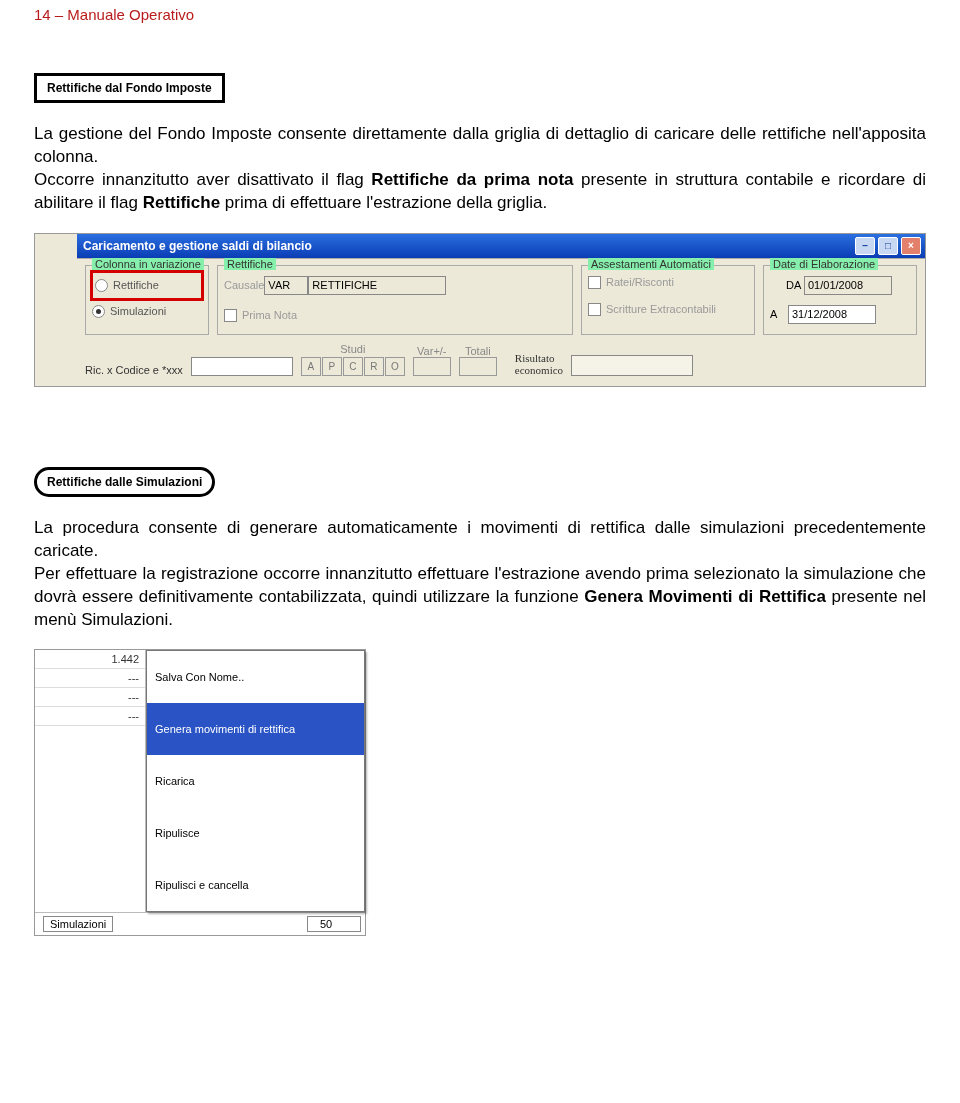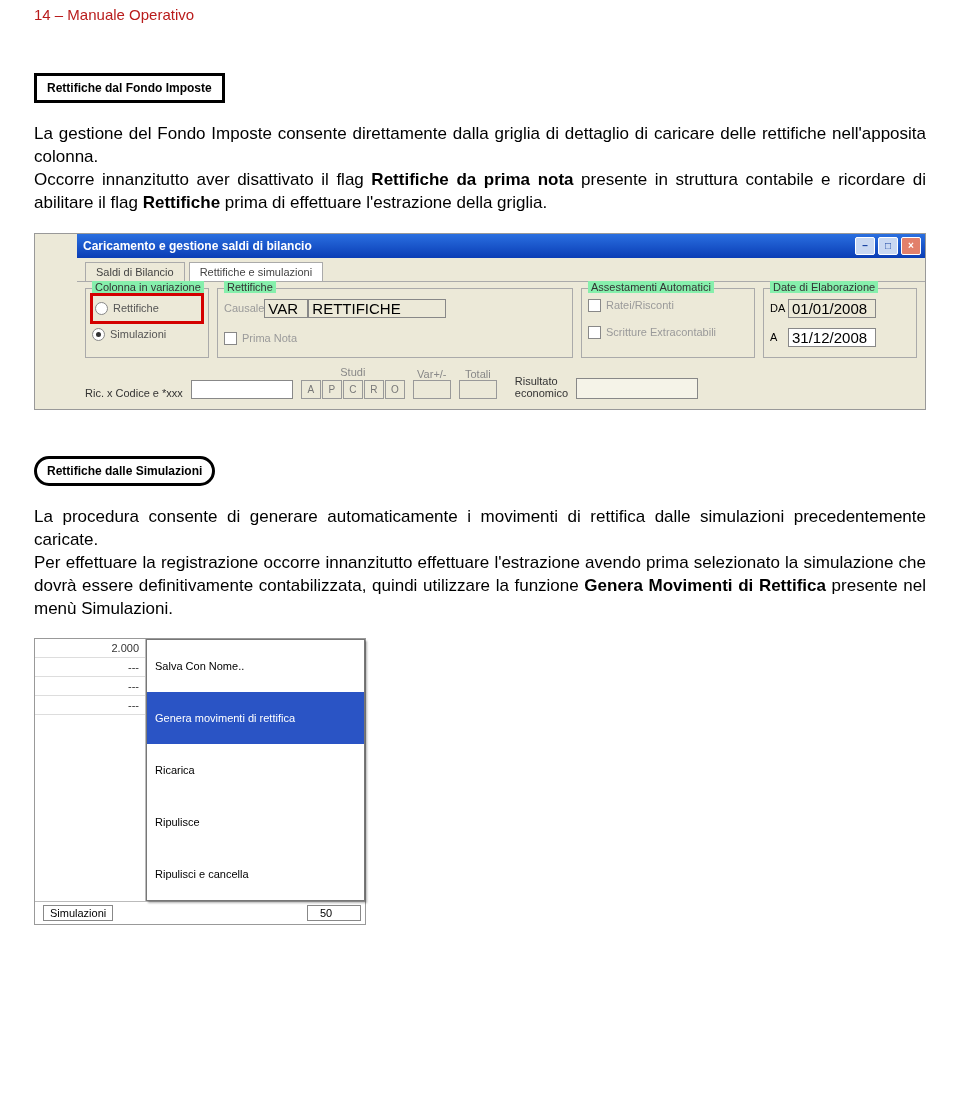--- a/index.html
+++ b/index.html
@@ -80,33 +80,33 @@
   .col-ass { width:160px; }
   .col-date { width:140px; }
   .col-btns { width:120px; display:flex; flex-direction:column; gap:3px; justify-content:flex-start; padding-top:4px;}
   .radio-line { display:flex; align-items:center; gap:5px; margin:4px 0; font-size:11px; color:#555; }
   .radio-dot { width:11px; height:11px; border:1px solid #888; border-radius:50%; background:#fff; display:inline-flex; align-items:center; justify-content:center;}
   .radio-dot.sel::after{content:""; width:5px; height:5px; background:#333; border-radius:50%;}
   .redbox { border:3px solid #d40000; margin:-2px -2px 4px -2px; padding:2px;}
   .chk { width:11px; height:11px; border:1px solid #888; background:#fff; display:inline-block; margin-right:5px; vertical-align:middle;}
   .gray-label { color:#9a9a9a; }
   .field-row { display:flex; align-items:center; margin:4px 0; }
-  .txtbox { border:1px solid #888; background:#fff; height:17px; font-size:15px; padding:0 3px; display:inline-flex; align-items:center;}
+  .txtbox { border:1px solid #888; background:#fff; height:17px; font-size:11px; padding:0 3px; display:inline-flex; align-items:center;}
   .txtbox.ro { background:#ece9d8; }
   .btn-old {
     border:1px solid #888; background:#ece9d8; height:20px; font-size:11px;
     display:flex; align-items:center; justify-content:center;
   }
   .row2 { display:flex; gap:8px; align-items:flex-end; margin-top:8px; }
   .ric-label { font-size:11px; color:#333; }
   .ric-box { border:1px solid #888; background:#fff; width:100px; height:17px;}
   .studi-col { display:flex; flex-direction:column; align-items:center; font-size:11px; color:#888; }
   .sqbtns { display:flex; gap:1px; margin-top:2px;}
   .sqbtn { width:18px; height:17px; border:1px solid #999; background:#ece9d8; font-size:10px; color:#777; display:flex; align-items:center; justify-content:center;}
-  .risecon { font-size:11px; color:#333; margin-left:10px; }
+  .risecon { font-size:11px; color:#333; margin-left:10px;font-family:Liberation Serif, serif; }
   .ris-box { border:1px solid #888; background:#f5f3e8; width:120px; height:19px;}
 
   
   .screenshot2 {
     border:1px solid #999; margin-top:18px; width:330px; font-family:"Tahoma",Arial,sans-serif;
     font-size:11px; background:#fff;
   }
   .grid-top { display:flex; }
   .grid-left { width:110px; border-right:1px solid #bbb;}
   .grid-left .cell { height:18px; border-bottom:1px solid #ddd; text-align:right; padding-right:6px; font-size:11px; color:#333; display:flex; align-items:center; justify-content:flex-end;}
@@ -133,24 +133,20 @@
   
   <div class="screenshot1">
     <div class="titlebar">
       <span class="ttxt">Caricamento e gestione saldi di bilancio</span>
       <div class="titlebtns">
         <div class="titlebtn">–</div>
         <div class="titlebtn">□</div>
         <div class="titlebtn closebtn">×</div>
       </div>
     </div>
-    <div class="tabs">
-      <div class="tab">Saldi di Bilancio</div>
-      <div class="tab active">Rettifiche e simulazioni</div>
-    </div>
     <div class="panel">
       <div class="row1">
         <div class="group col-var">
           <span class="group-title">Colonna in variazione</span>
           <div class="redbox">
             <div class="radio-line">
               <span class="radio-dot"></span>
               <span>Rettifiche</span>
             </div>
           </div>
@@ -178,21 +174,21 @@
             <span>Ratei/Risconti</span>
           </div>
           <div class="field-row gray-label" style="margin-top:14px;">
             <span class="chk"></span>
             <span>Scritture Extracontabili</span>
           </div>
         </div>
         <div class="group col-date">
           <span class="group-title">Date di Elaborazione</span>
           <div class="field-row">
-            <span style="width:18px;">DA</span>
+            <span style="width:18px;margin-left:16px;">DA</span>
             <span class="txtbox ro" style="width:80px;">01/01/2008</span>
           </div>
           <div class="field-row" style="margin-top:10px;">
             <span style="width:18px;">A</span>
             <span class="txtbox" style="width:80px;">31/12/2008</span>
           </div>
         </div>
       </div>
       <div class="row2">
         <div>
@@ -218,32 +214,32 @@
           <div class="sqbtn" style="width:36px;"></div>
         </div>
         <div class="risecon" style="white-space:pre-line; line-height:1.1;">Risultato
 economico</div>
         <div class="ris-box"></div>
       </div>
     </div>
   </div>
 
 
-  <div class="section-title" style="margin-top:16px;border-radius:18px;">Rettifiche dalle Simulazioni</div>
+  <div class="section-title" style="margin-top:50px;border-radius:18px;">Rettifiche dalle Simulazioni</div>
 
   <div class="body-text">La procedura consente di generare automaticamente i movimenti di rettifica dalle simulazioni precedentemente caricate.</div>
   <div class="body-text">
     <span>Per effettuare la registrazione occorre innanzitutto effettuare l'estrazione avendo prima selezionato la simulazione che dovrà essere definitivamente contabilizzata, quindi utilizzare la funzione </span><strong>Genera Movimenti di Rettifica</strong><span> presente nel menù Simulazioni.</span>
   </div>
 
   
   <div class="screenshot2">
     <div class="grid-top">
       <div class="grid-left">
-        <div class="cell">2.000</div>
+        <div class="cell">1.442</div>
         <div class="cell">---</div>
         <div class="cell">---</div>
         <div class="cell">---</div>
       </div>
       <div class="ctxmenu">
         <div class="ctxitem">Salva Con Nome..</div>
         <div class="ctxitem hl">Genera movimenti di rettifica</div>
         <div class="ctxitem">Ricarica</div>
         <div class="ctxitem">Ripulisce</div>
         <div class="ctxitem">Ripulisci e cancella</div>

